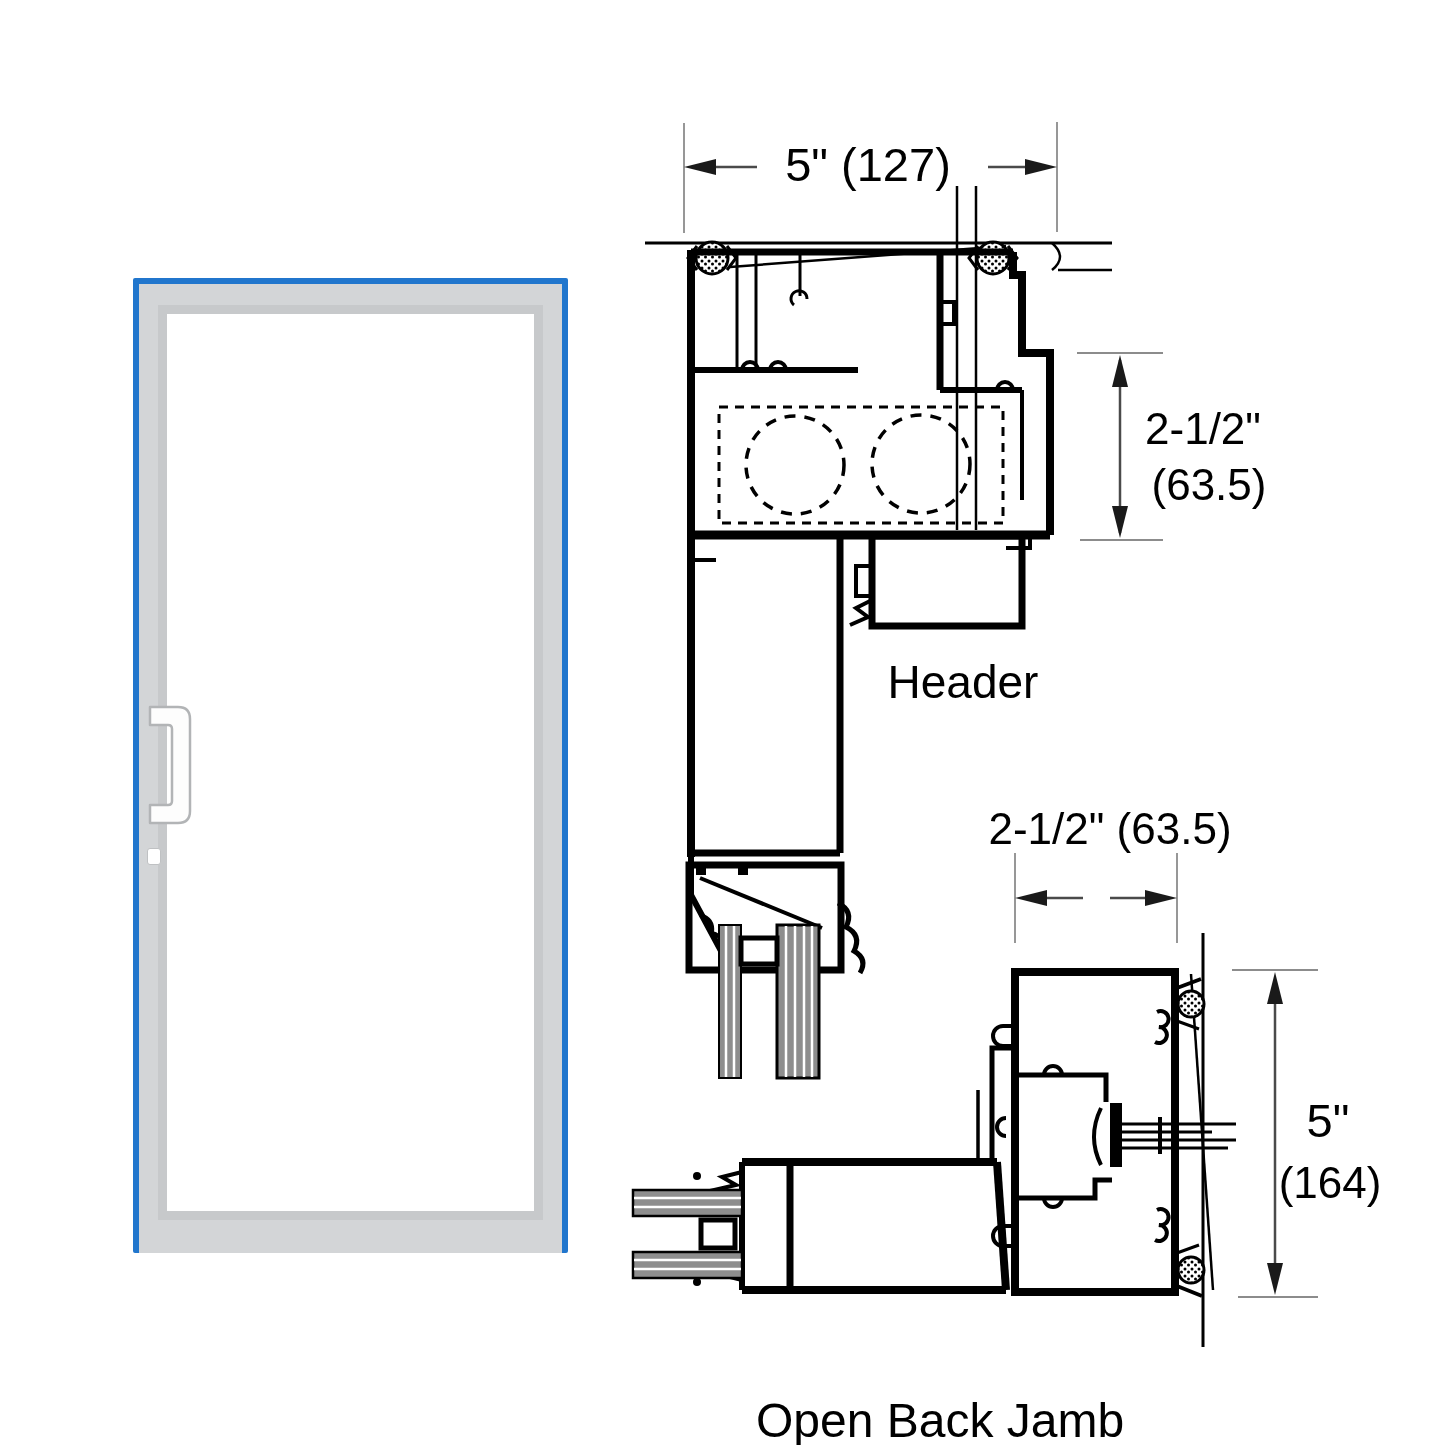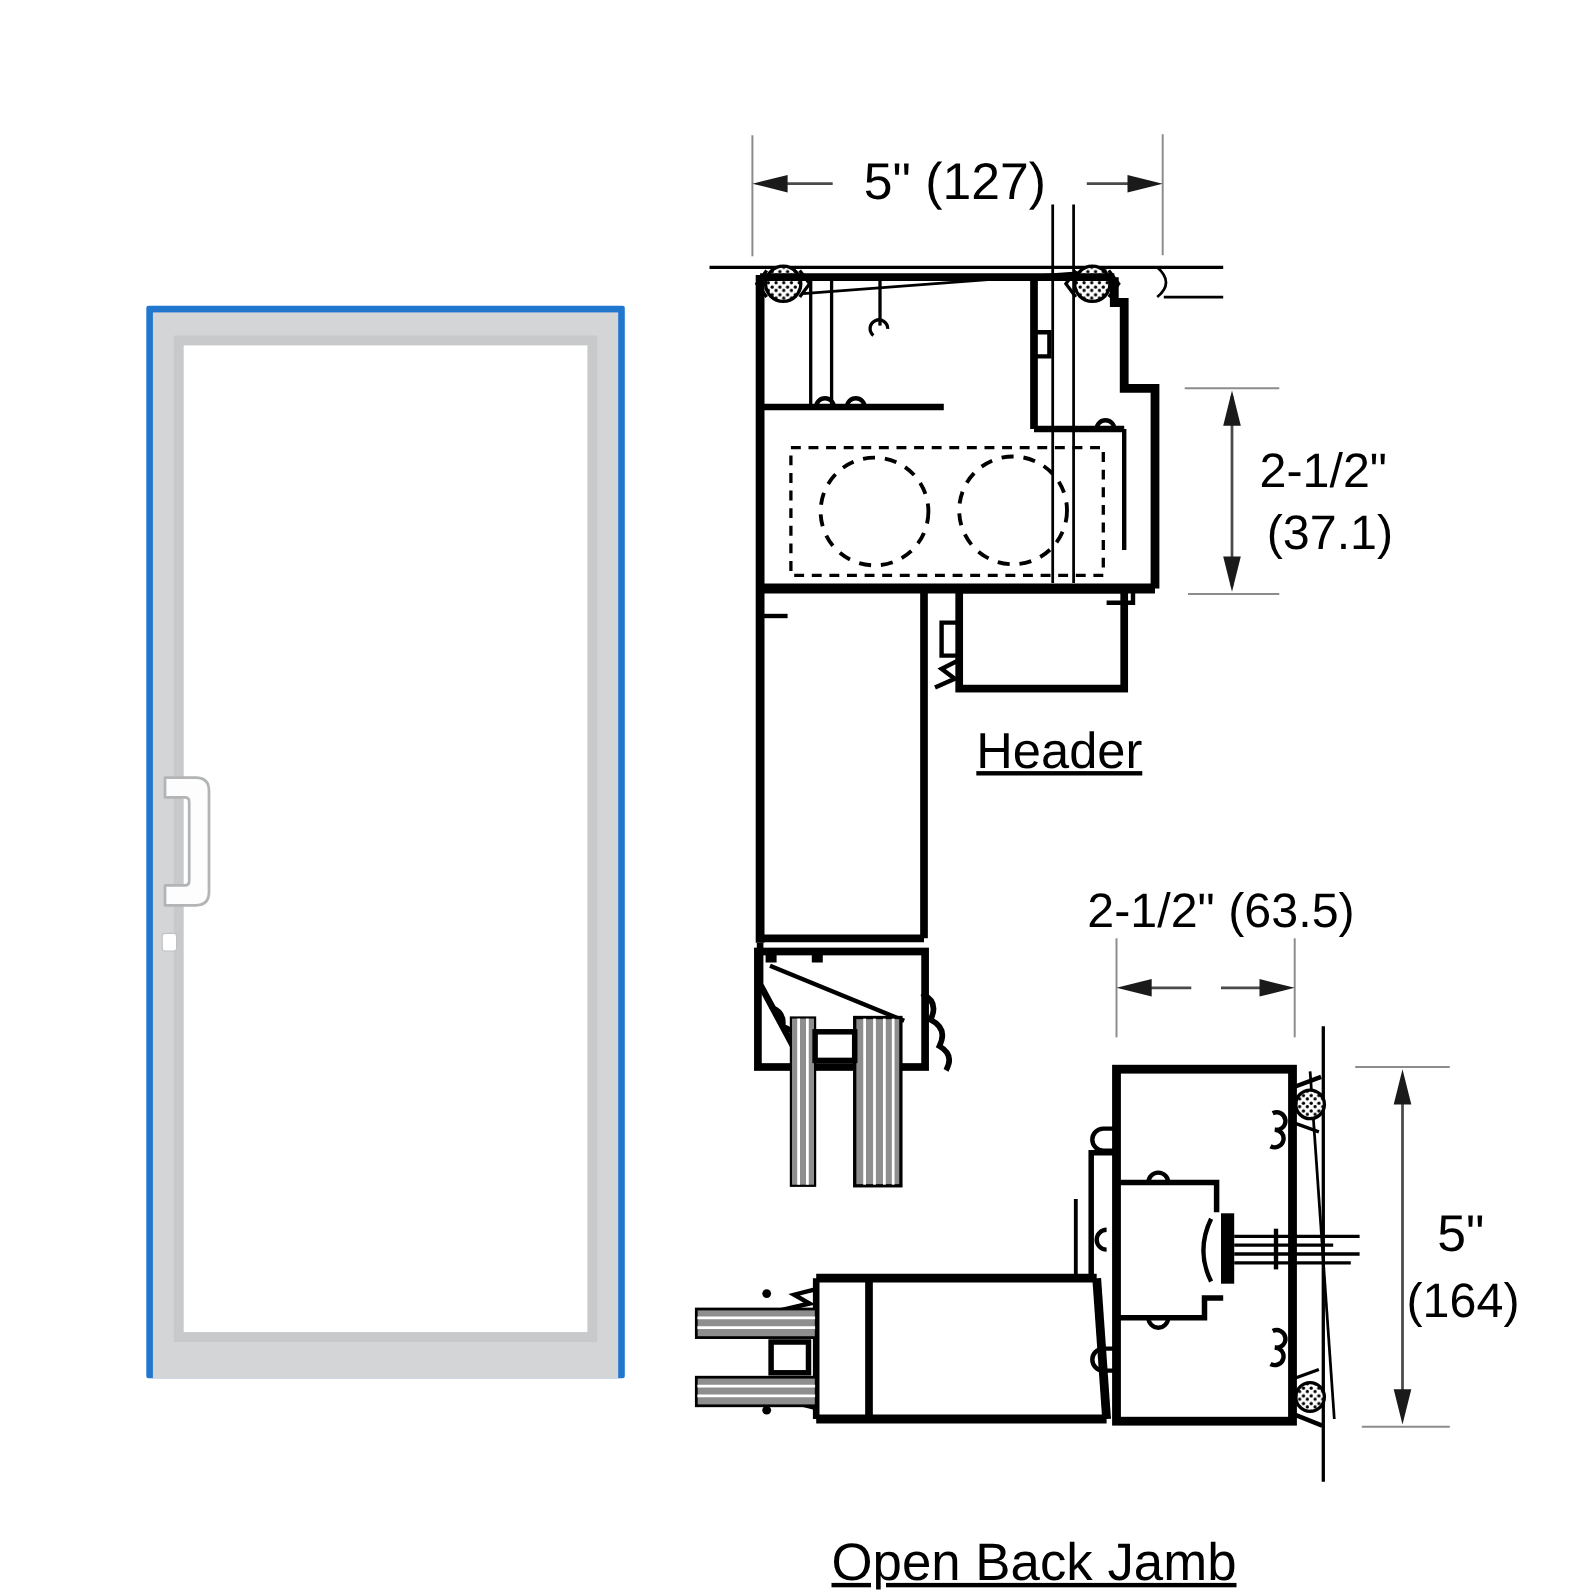--- a/index.html
+++ b/index.html
@@ -19,21 +19,21 @@
             border:1px solid #bfc1c3;border-radius:3px;}
 
   
   .sections-svg{position:absolute;left:580px;top:100px;width:865px;height:1345px;}
 
   
   .dim-label{position:absolute;transform:translateX(-50%);white-space:nowrap;
              font-size:44px;line-height:1.15;color:#000;}
   .dim-label.big{font-size:47px;}
   .section-label{position:absolute;transform:translateX(-50%);white-space:nowrap;
-             font-size:46px;color:#000;text-decoration:underline;}
+             font-size:46px;color:#000;}
 </style>
 </head>
 <body>
 
 <div class="door">
   <div class="door-blue" style="background:#2176cd;"></div>
   <div class="door-gray" style="background:#d3d5d7;"></div>
   <div class="door-bevel" style="background:#c7c9cb;"></div>
   <div class="door-glass"></div>
   <svg class="door-handle-svg" viewBox="0 0 60 140" xmlns="http://www.w3.org/2000/svg">
@@ -238,21 +238,21 @@
       <line x1="1275" y1="1000" x2="1275" y2="1266" stroke="#4a4a4a" stroke-width="2.5"></line>
       <polygon points="1275,972 1267,1004 1283,1004" fill="#1a1a1a" stroke="none"></polygon>
       <polygon points="1275,1295 1267,1263 1283,1263" fill="#1a1a1a" stroke="none"></polygon>
     </g>
   </g>
 </svg>
 
 <div class="dim-label big" style="left:868px;top:138px;">5" (127)</div>
 
 <div class="dim-label" style="left:1203px;top:404px;">2-1/2"</div>
-<div class="dim-label" style="left:1209px;top:460px;">(37.1)</div>
+<div class="dim-label" style="left:1209px;top:460px;">(63.5)</div>
 
 <div class="section-label" style="left:963px;top:655px;">Header</div>
 
 <div class="dim-label" style="left:1110px;top:804px;">2-1/2" (63.5)</div>
 
 <div class="dim-label big" style="left:1328px;top:1094px;">5"</div>
 <div class="dim-label" style="left:1330px;top:1158px;">(164)</div>
 
 <div class="section-label" style="left:940px;top:1380px;font-size:48px;margin-top:13px;">Open Back Jamb</div>
 

